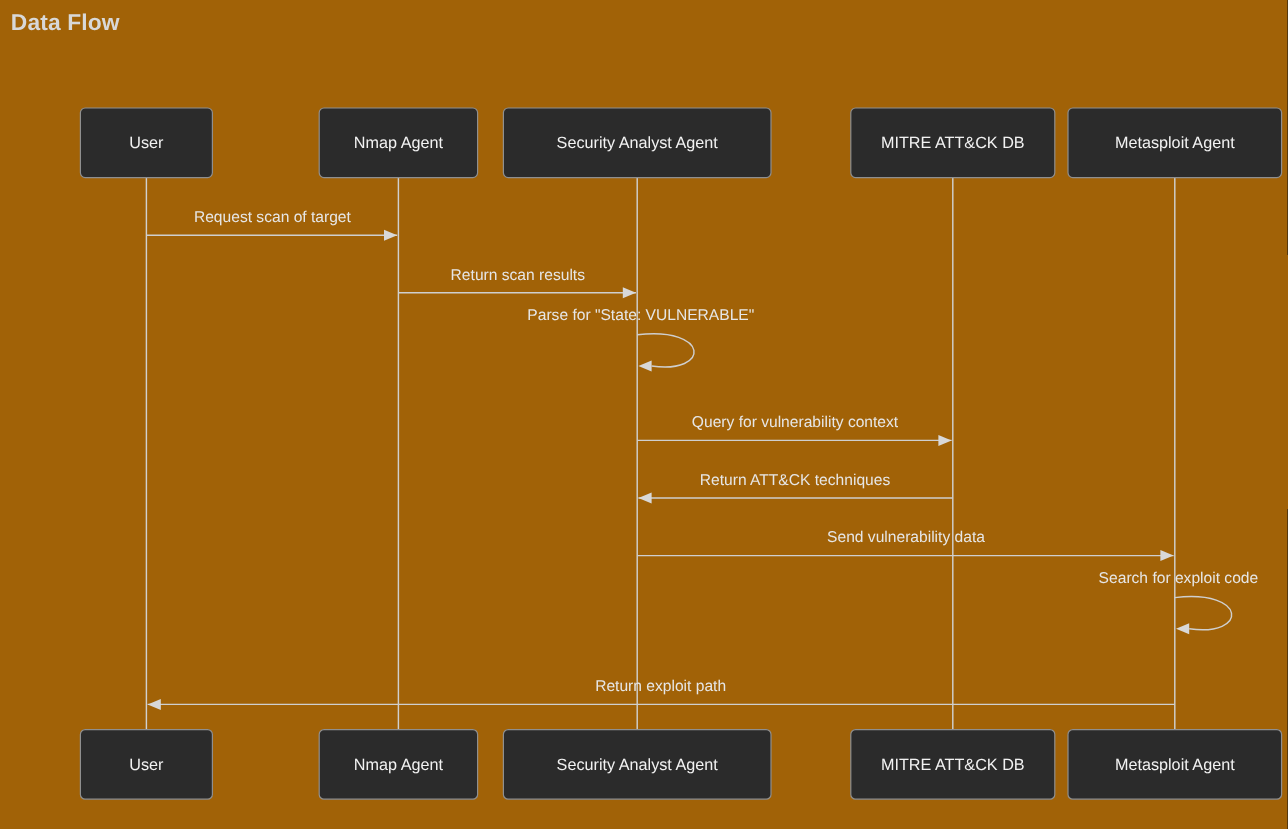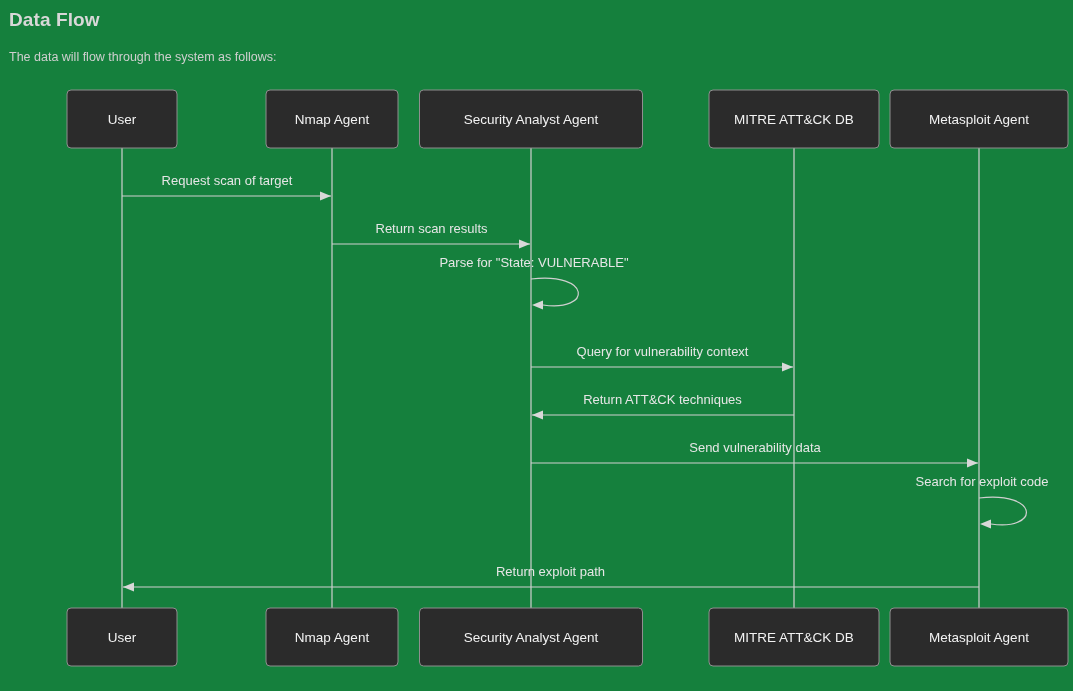--- a/index.html
+++ b/index.html
@@ -9,21 +9,21 @@
     background: #181818;
     width: 1073px; height: 691px;
     overflow: hidden;
     font-family: "Liberation Sans", sans-serif;
     -webkit-font-smoothing: antialiased;
   }
   #page {
     position: relative;
     width: 1073px;
     height: 691px;
-    background: #15803d;
+    background: #a16207;
   }
   #page-title {
     position: absolute;
     left: 9px;
     top: 9px;
     font-size: 19px;
     font-weight: bold;
     color: #d8d8d8;
     letter-spacing: 0.1px;
   }
@@ -85,21 +85,20 @@
     dominant-baseline: alphabetic;
   }
 </style>
 </head>
 <body>
 
 <div id="page">
 
   <div id="page-title">Data Flow</div>
 
-  <div id="page-subtitle">The data will flow through the system as follows:</div>
 
   <div id="diagram-wrap">
     <svg class="sequence-diagram" viewBox="0 0 1073 619" xmlns="http://www.w3.org/2000/svg">
       <g id="lifelines-layer">
           <g>
             <line x1="122" y1="76" x2="122" y2="536" class="lifeline"></line>
           </g>
           <g>
             <line x1="332" y1="76" x2="332" y2="536" class="lifeline"></line>
           </g>

